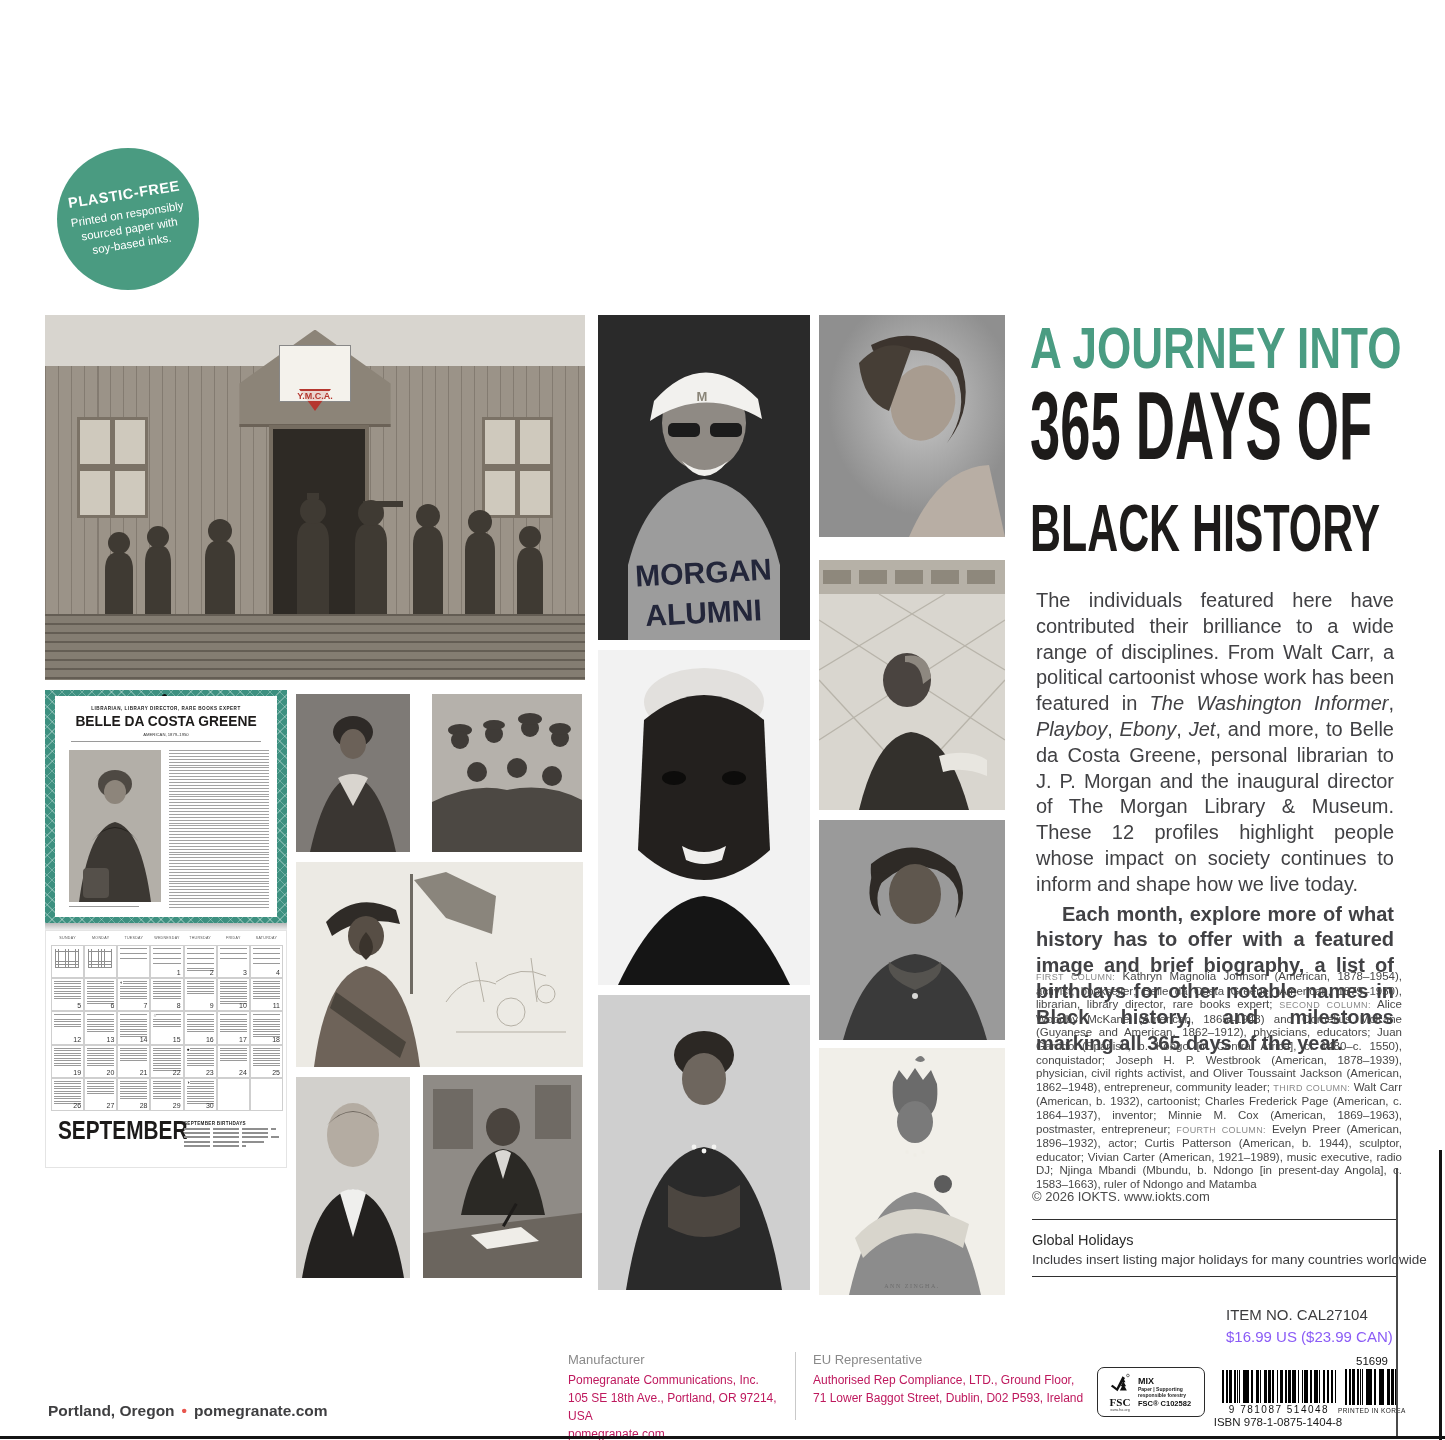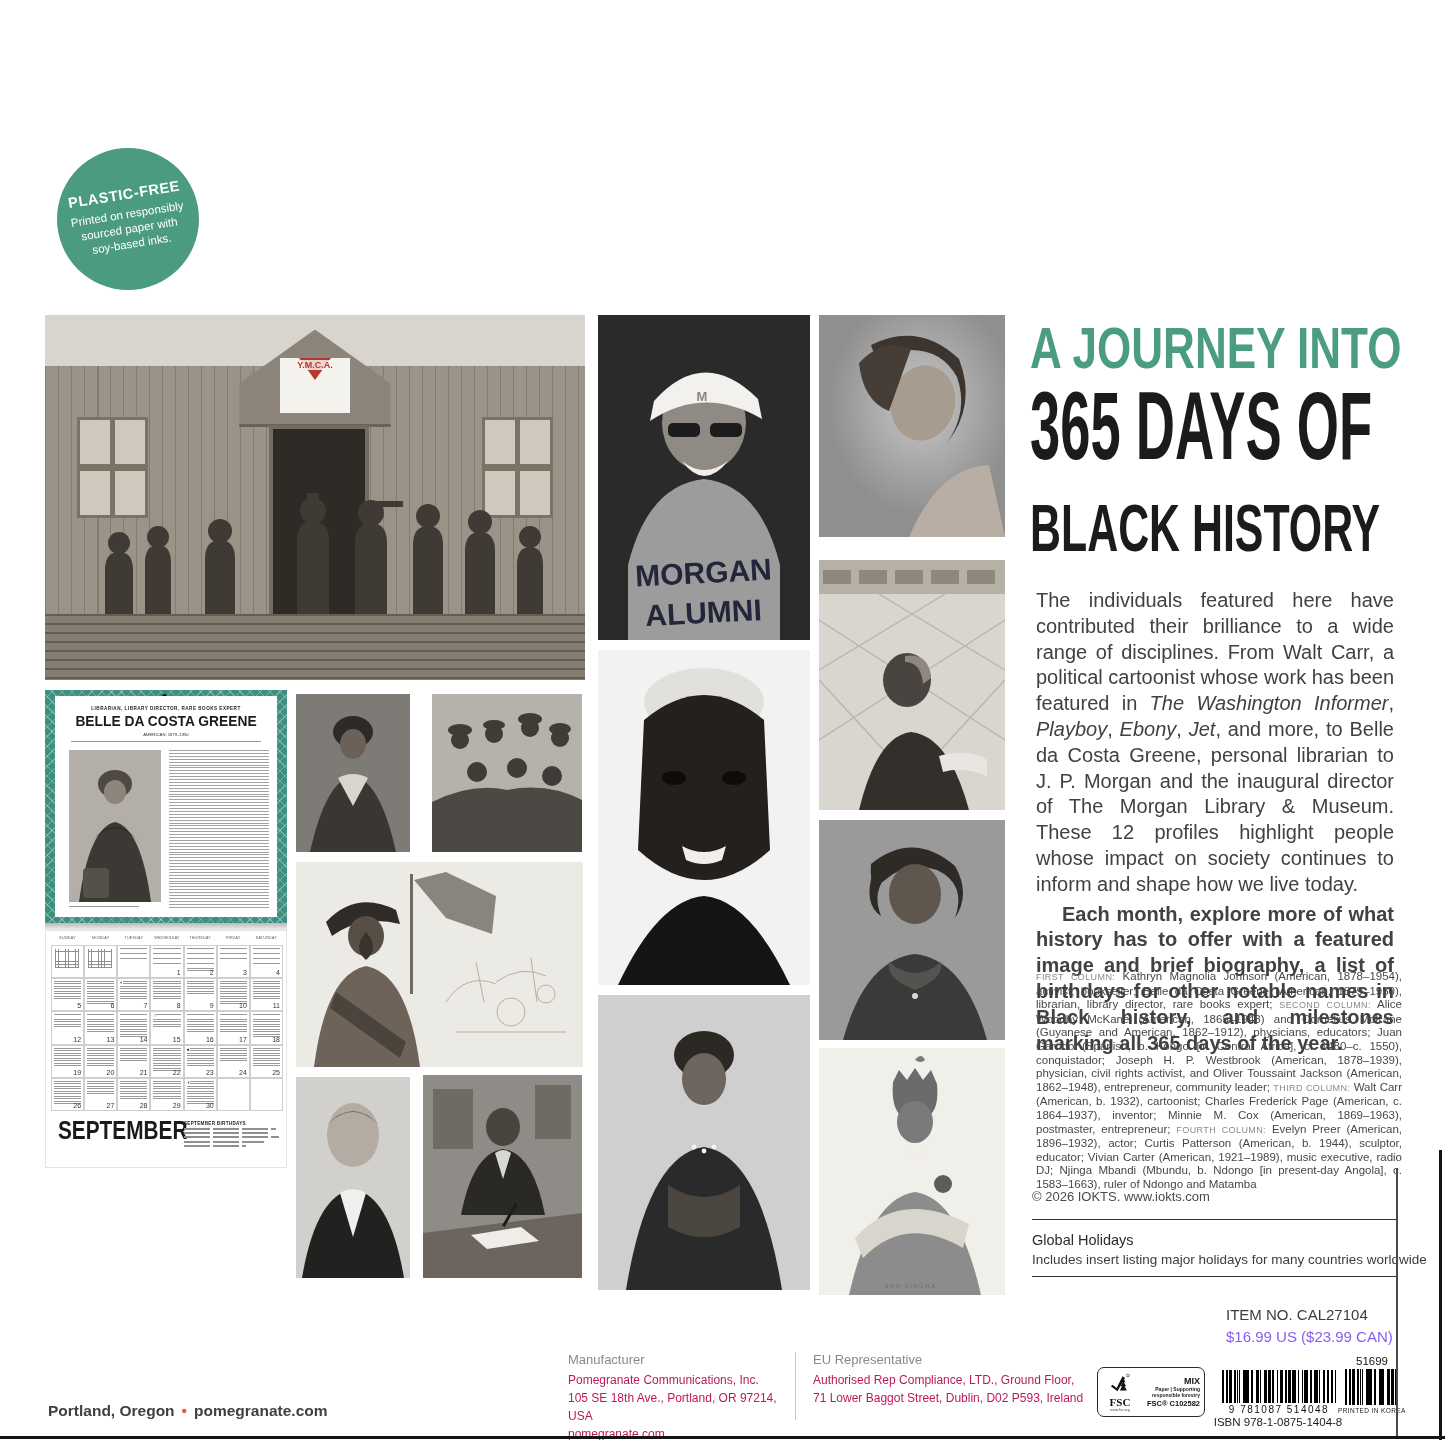--- a/index.html
+++ b/index.html
@@ -47,21 +47,21 @@
   #addon-code{left:1345px;top:1355px;width:54px;text-align:center;font-size:11.5px;color:#111;}
   #addon{left:1345px;top:1369px;width:54px;height:36px;}
   #printedin{left:1338px;top:1407px;width:68px;font-size:6.5px;letter-spacing:.4px;color:#222;}
 
   
   #fsc{left:1097px;top:1367px;width:108px;height:50px;border:1.3px solid #2b2b2b;border-radius:7px;
        display:flex;align-items:center;box-sizing:border-box;padding:2px 4px;background:#fff;}
   #fsc .left{width:36px;text-align:center;color:#111;}
   #fsc .left .acr{font-family:"Liberation Serif",serif;font-weight:bold;font-size:11px;line-height:1;}
   #fsc .left .url{font-size:3.6px;color:#444;}
-  #fsc .right{flex:1;text-align:right;color:#111;}
+  #fsc .right{flex:1;text-align:left;color:#111;}
   #fsc .right .mix{font-size:9px;font-weight:bold;}
   #fsc .right .d{font-size:5px;line-height:1.2;font-weight:bold;color:#222;}
   #fsc .right .cert{font-size:7.5px;font-weight:bold;margin-top:1px;}
 
   
   #pom-logo{left:46px;top:1356px;width:300px;height:44px;}
   #pom-word{position:absolute;left:38px;top:-2px;font-family:"DejaVu Serif",serif;
             font-style:italic;font-weight:bold;font-size:35px;color:#57585a;letter-spacing:-1px;}
   #pom-city{left:48px;top:1402px;font-size:15.5px;font-weight:bold;color:#3f3f41;}
   #pom-city .dot{color:#e8564e;padding:0 7px;}
@@ -122,21 +122,21 @@
 
   
   #ymca .sky{position:absolute;left:0;top:0;width:100%;height:22%;background:#d8d5cf;}
   #ymca .wall{position:absolute;left:0;top:14%;width:100%;height:70%;background:#9b9388;
      background-image:repeating-linear-gradient(90deg,rgba(60,52,44,.25) 0 1.5px,transparent 1.5px 13px);}
   #ymca .gable{position:absolute;left:36%;top:4%;width:28%;height:26%;background:#8c8478;
      clip-path:polygon(50% 0,100% 55%,100% 100%,0 100%,0 55%);
      border-bottom:3px solid #6b6257;}
   #ymca .door{position:absolute;left:41.5%;top:30%;width:17%;height:52%;background:#2e2a25;border:4px solid #756c60;}
   #ymca .sign{position:absolute;left:43.5%;top:8.5%;width:13%;height:15%;background:#f4f2ec;
-     display:flex;flex-direction:column;align-items:center;justify-content:flex-start;box-shadow:0 0 0 1px #888;margin-top:12px;}
+     display:flex;flex-direction:column;align-items:center;justify-content:flex-end;box-shadow:0 0 0 1px #888;}
   #ymca .tri{width:0;height:0;border-left:16px solid transparent;border-right:16px solid transparent;
      border-top:22px solid #b5372f;margin-bottom:-20px;}
   #ymca .signtext{position:relative;font-size:9px;font-weight:bold;color:#b5372f;background:rgba(244,242,236,.85);padding:0 1px;}
   #ymca .win{position:absolute;top:28%;width:12%;height:26%;background:#cfc9bd;border:3px solid #7b7266;
      background-image:linear-gradient(90deg,transparent 46%,#7b7266 46% 54%,transparent 54%),
                       linear-gradient(180deg,transparent 46%,#7b7266 46% 54%,transparent 54%);}
   #ymca .ground{position:absolute;left:0;bottom:0;width:100%;height:18%;background:#847d72;
      background-image:repeating-linear-gradient(180deg,rgba(40,34,28,.35) 0 2px,transparent 2px 9px);}
 
   

